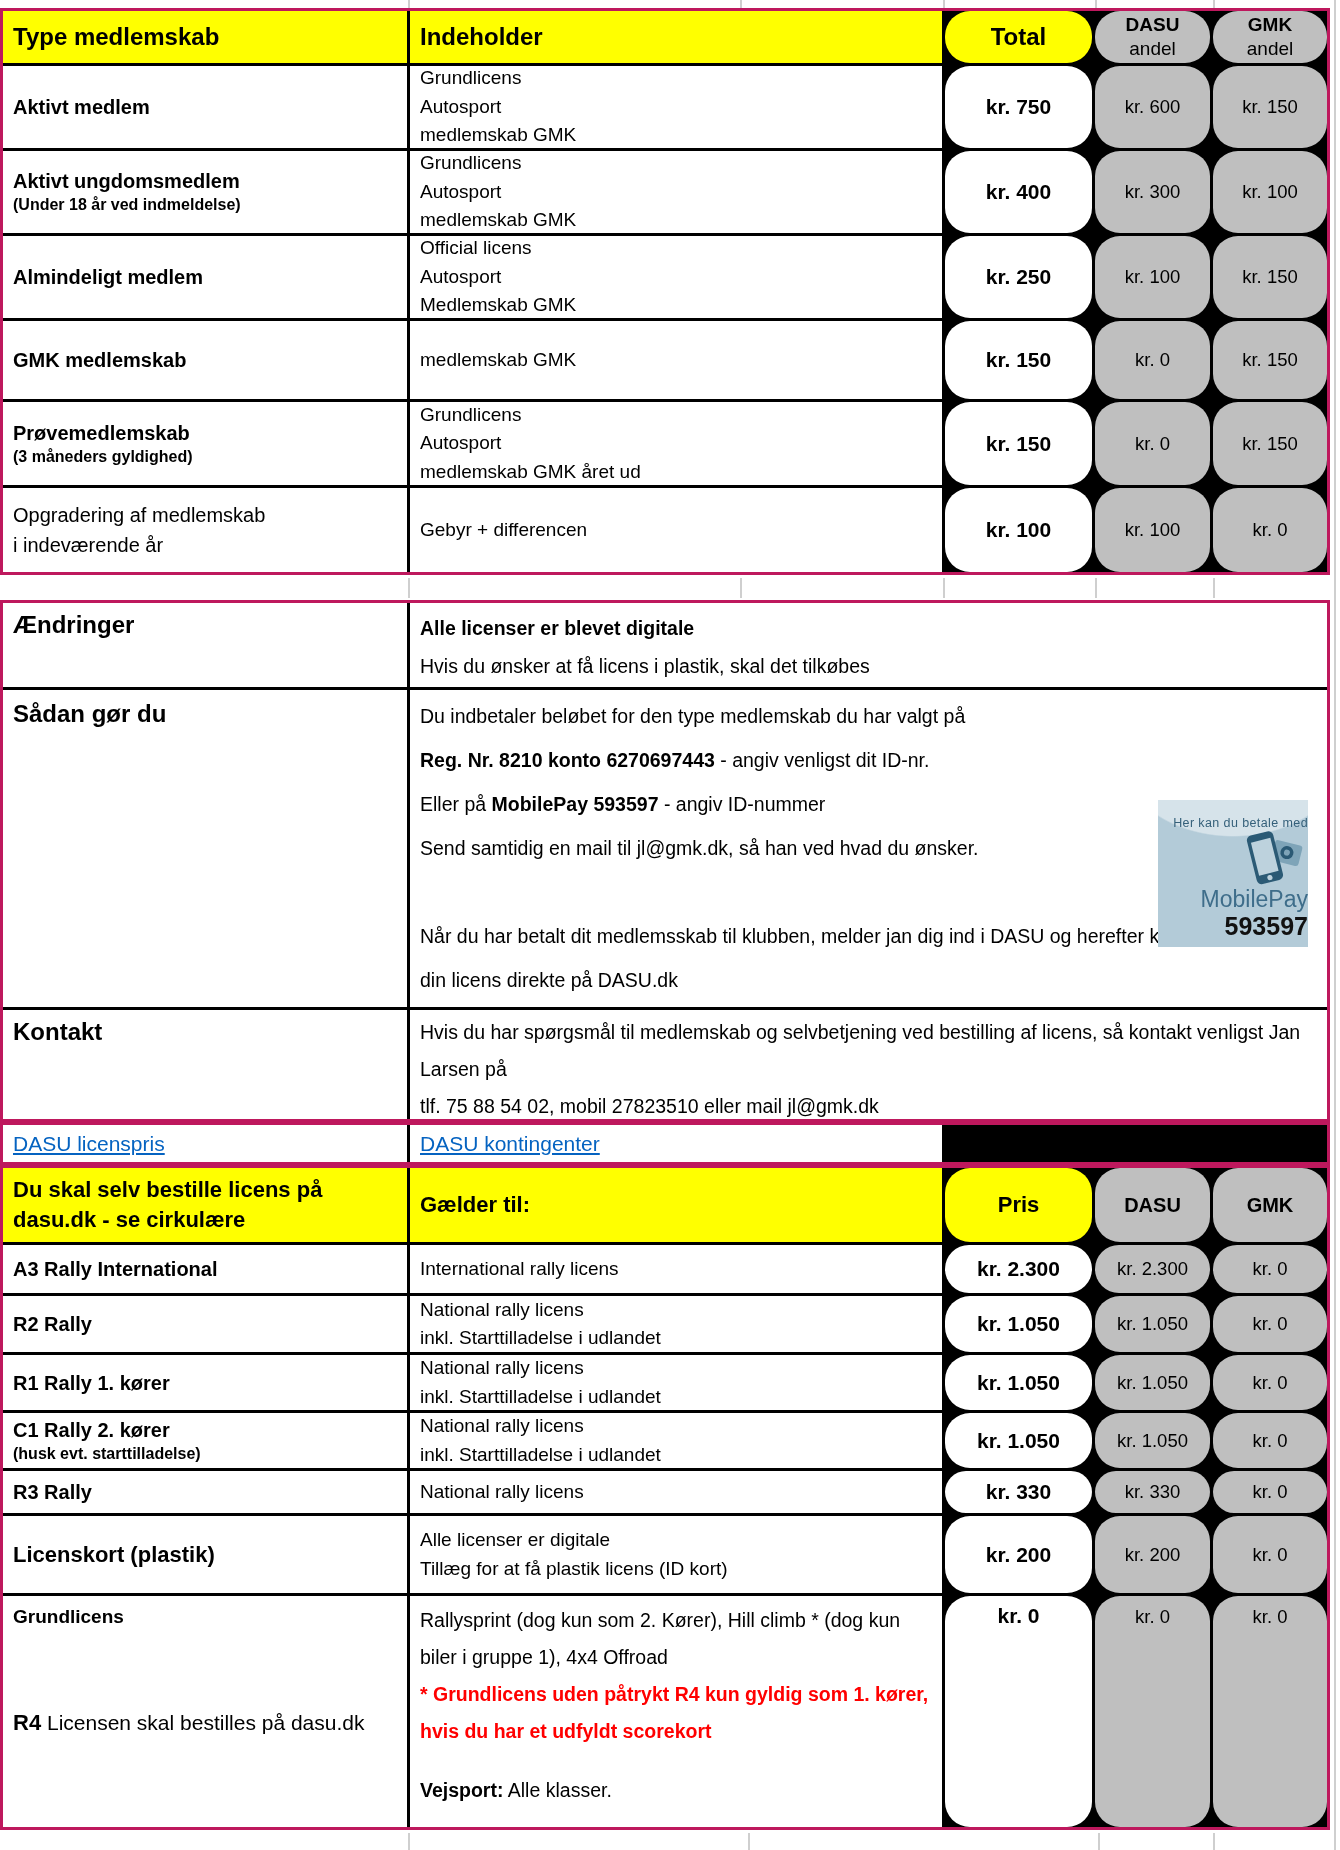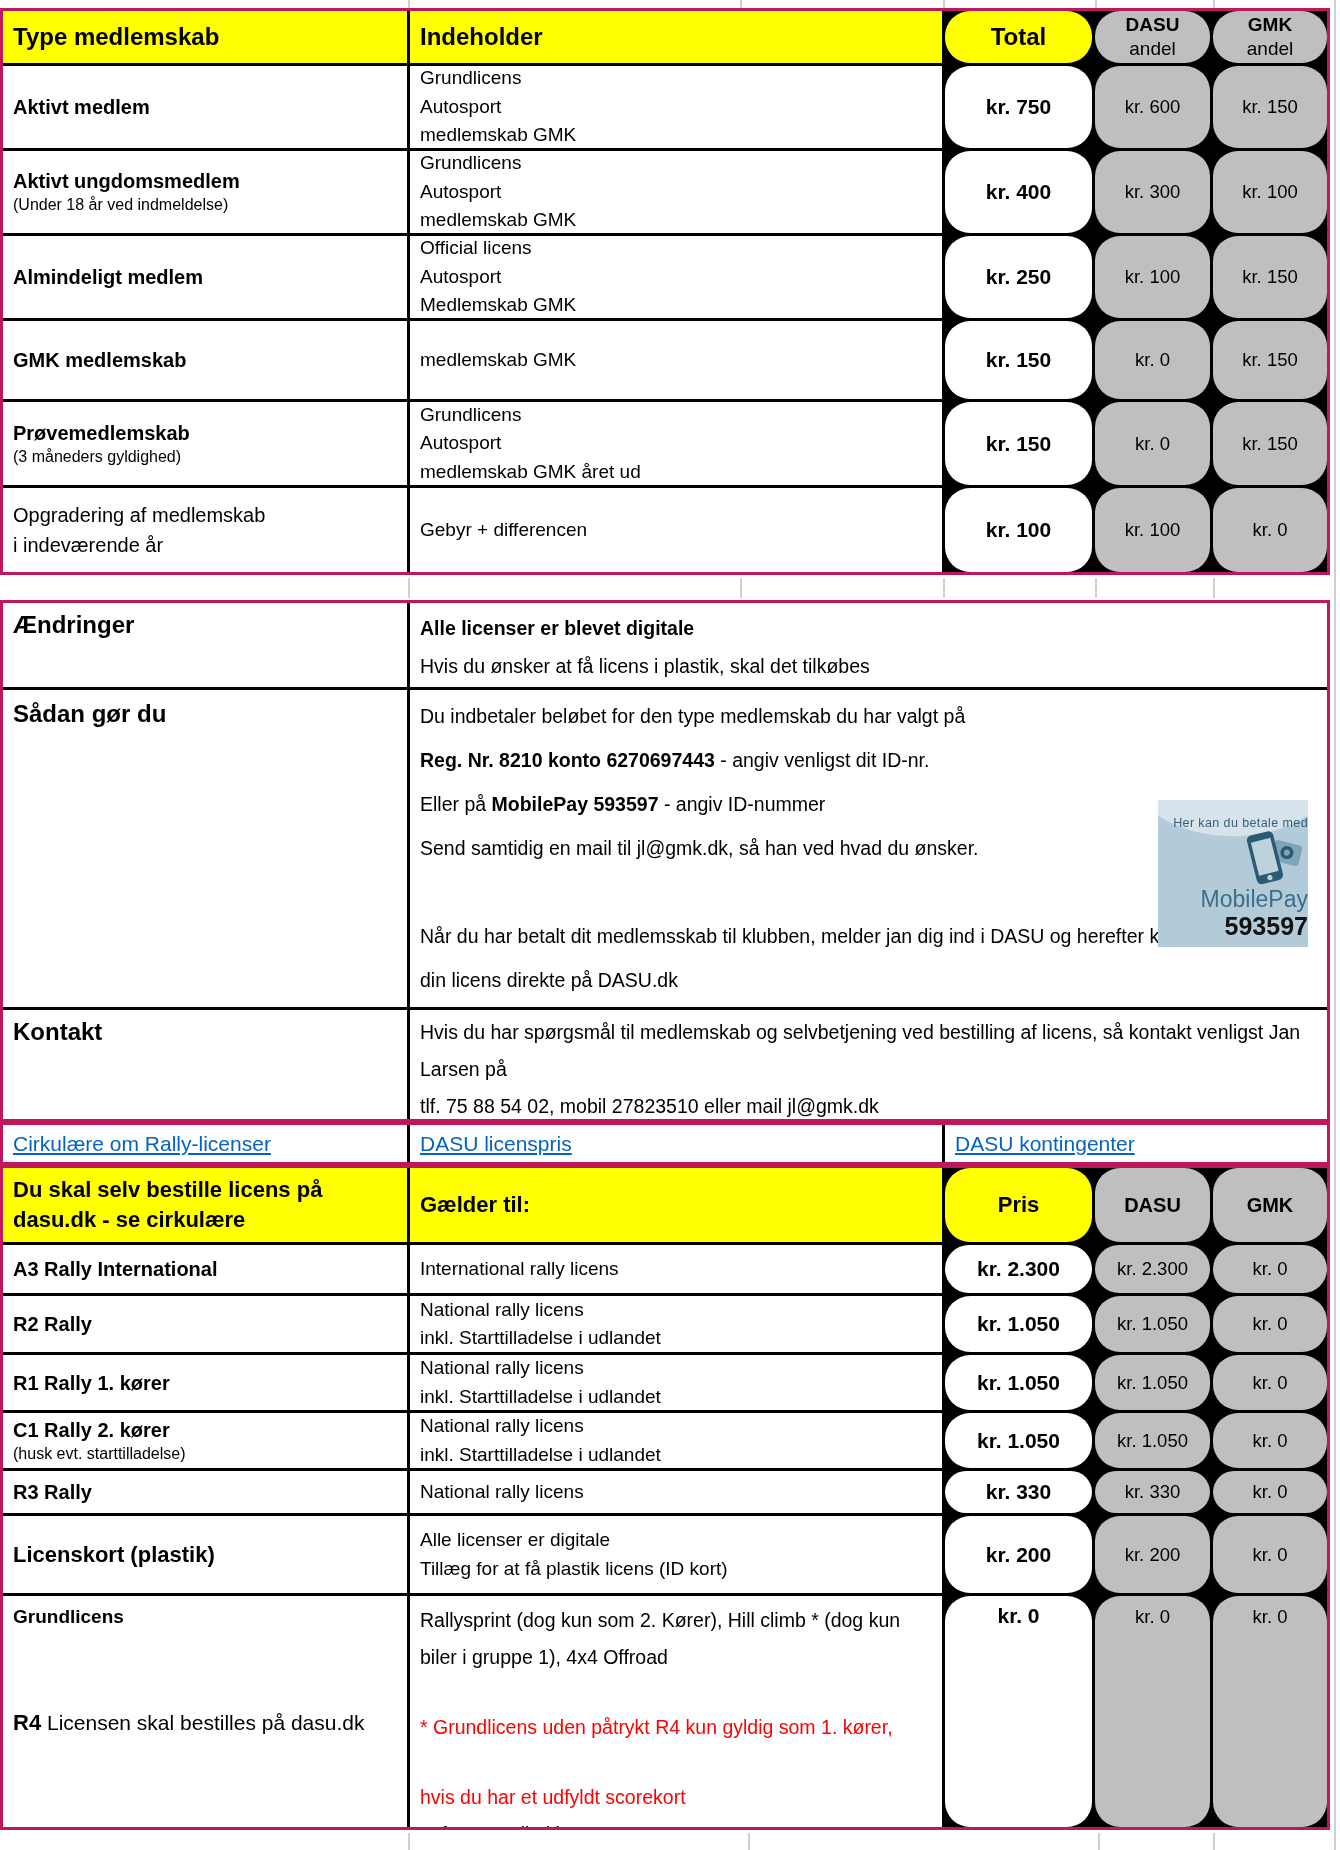--- a/index.html
+++ b/index.html
@@ -15,35 +15,35 @@
   .cell.top   { justify-content:flex-start; }
   .yellow { background:#ffff00; }
   .gray   { background:#bfbfbf; }
 
   .h-big   { font-size:24px; font-weight:bold; }
   .h-mid   { font-size:22px; font-weight:bold; line-height:30px; }
   .h-sub   { font-size:19px; line-height:24px; }
   .h-sub b { font-size:19px; }
   .rowname { font-size:20px; font-weight:bold; line-height:26px; }
   .rowname-reg { font-size:20px; font-weight:normal; line-height:30px; }
-  .subnote { font-size:16px; font-weight:normal; line-height:22px; }
+  .subnote { font-size:16px; font-weight:bold; line-height:22px; }
   .inc     { font-size:19px; line-height:28.5px; }
   .val-b   { font-size:21px; font-weight:bold; }
   .val     { font-size:18.5px; }
 
   
   .seclabel { font-size:24px; font-weight:bold; }
   .bodytext { font-size:19.5px; }
   .lh44 div { line-height:44px; white-space:nowrap; }
   .lh38 div { line-height:38px; white-space:nowrap; }
   .lh37 div { line-height:37px; white-space:nowrap; }
 
   .linkcell a { color:#0563c1; text-decoration:underline; font-size:21px; }
 
-  .red { color:#ff0000; font-weight:normal;margin-top:33px; }
+  .red { color:#ff0000; font-weight:bold; }
 
   
   .gl { position:absolute; background:#cfcfcf; width:1.5px; }
 
   
   #mp-badge { position:absolute; left:1158px; top:800px; width:150px; height:147px;
     background:radial-gradient(130% 95% at 50% -30%, #d6e3ea 0 57%, #b3cbd8 58%);
     display:flex; flex-direction:column; align-items:flex-end; z-index:5; }
   #mp-header { margin-top:16px; font-size:12.5px; color:#35607a; letter-spacing:.4px; }
   #mp-brand  { font-size:23px; color:#3e6d8a; margin-top:-2px; }
@@ -208,23 +208,20 @@
       </g>
     </svg>
     <div id="mp-brand">MobilePay</div>
     <div id="mp-number">593597</div>
   </div>
 
   <div class="gtable" style="left:0;top:1122px;width:1330px;
               grid-template-columns:404px 532px 382px;
               grid-template-rows:37px;">
     <div class="cell left linkcell">
-      <a href="#">Cirkulære om Rally-licenser</a>
-    </div>
-    <div class="cell left linkcell">
       <a href="#">DASU licenspris</a>
     </div>
     <div class="cell left linkcell">
       <a href="#">DASU kontingenter</a>
     </div>
   </div>
 
   <div class="gtable" style="left:0;top:1165px;width:1330px;
               grid-template-columns:404px 532px 147px 115px 114px;
               grid-template-rows:74px 48px 56px 55px 55px 42px 77px 231px;">

